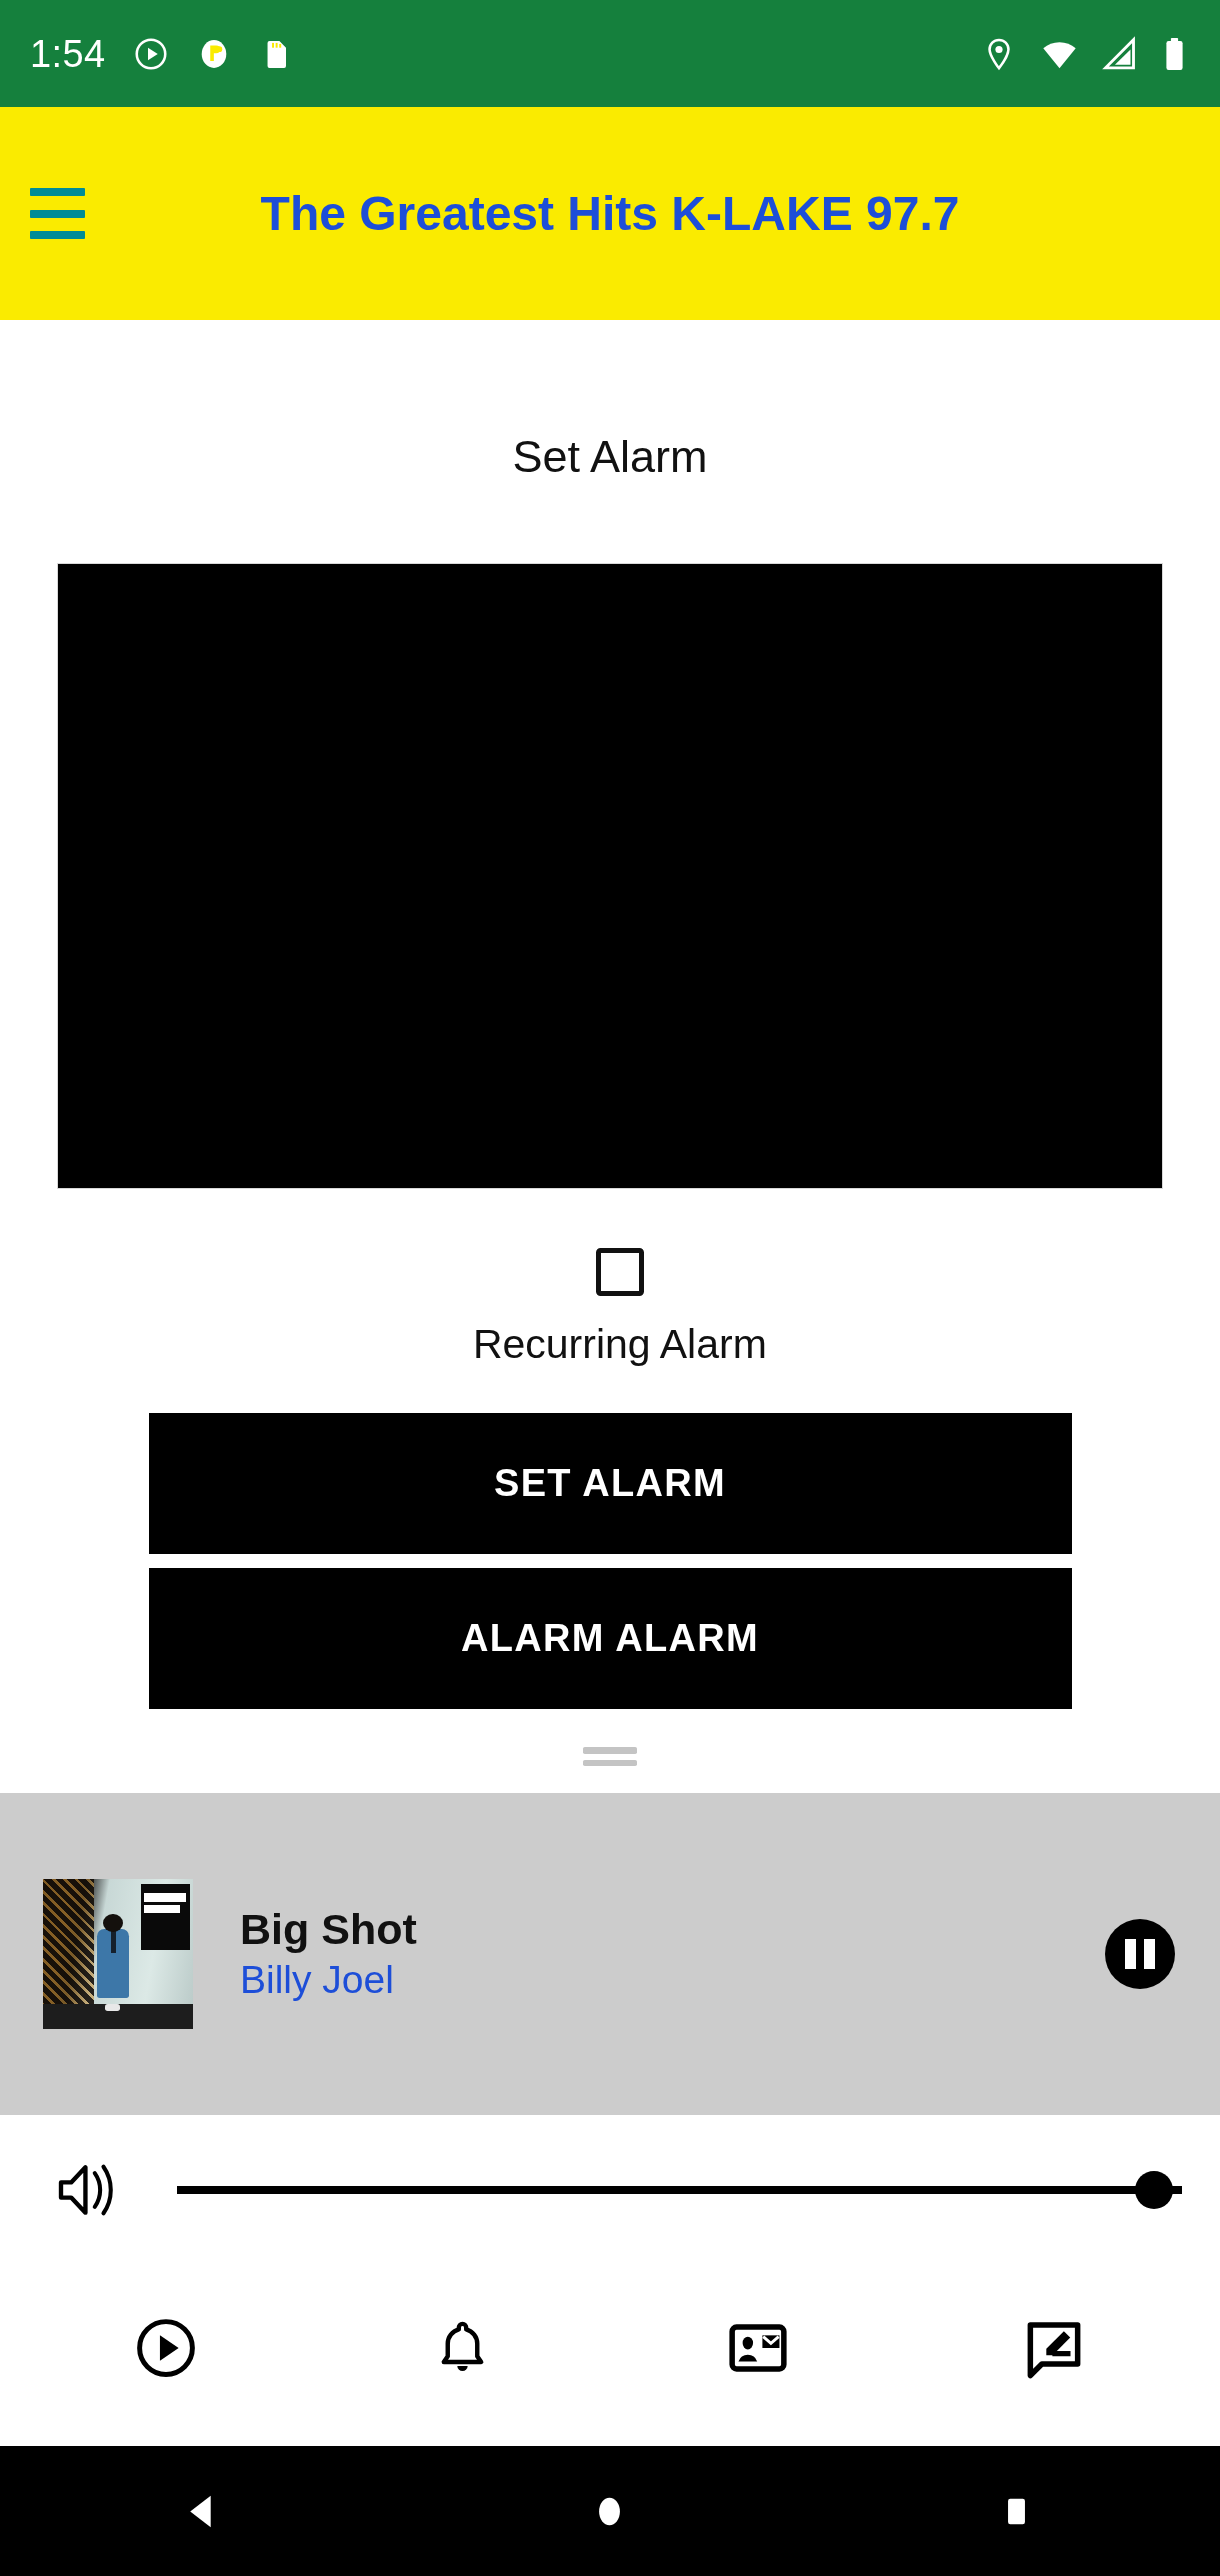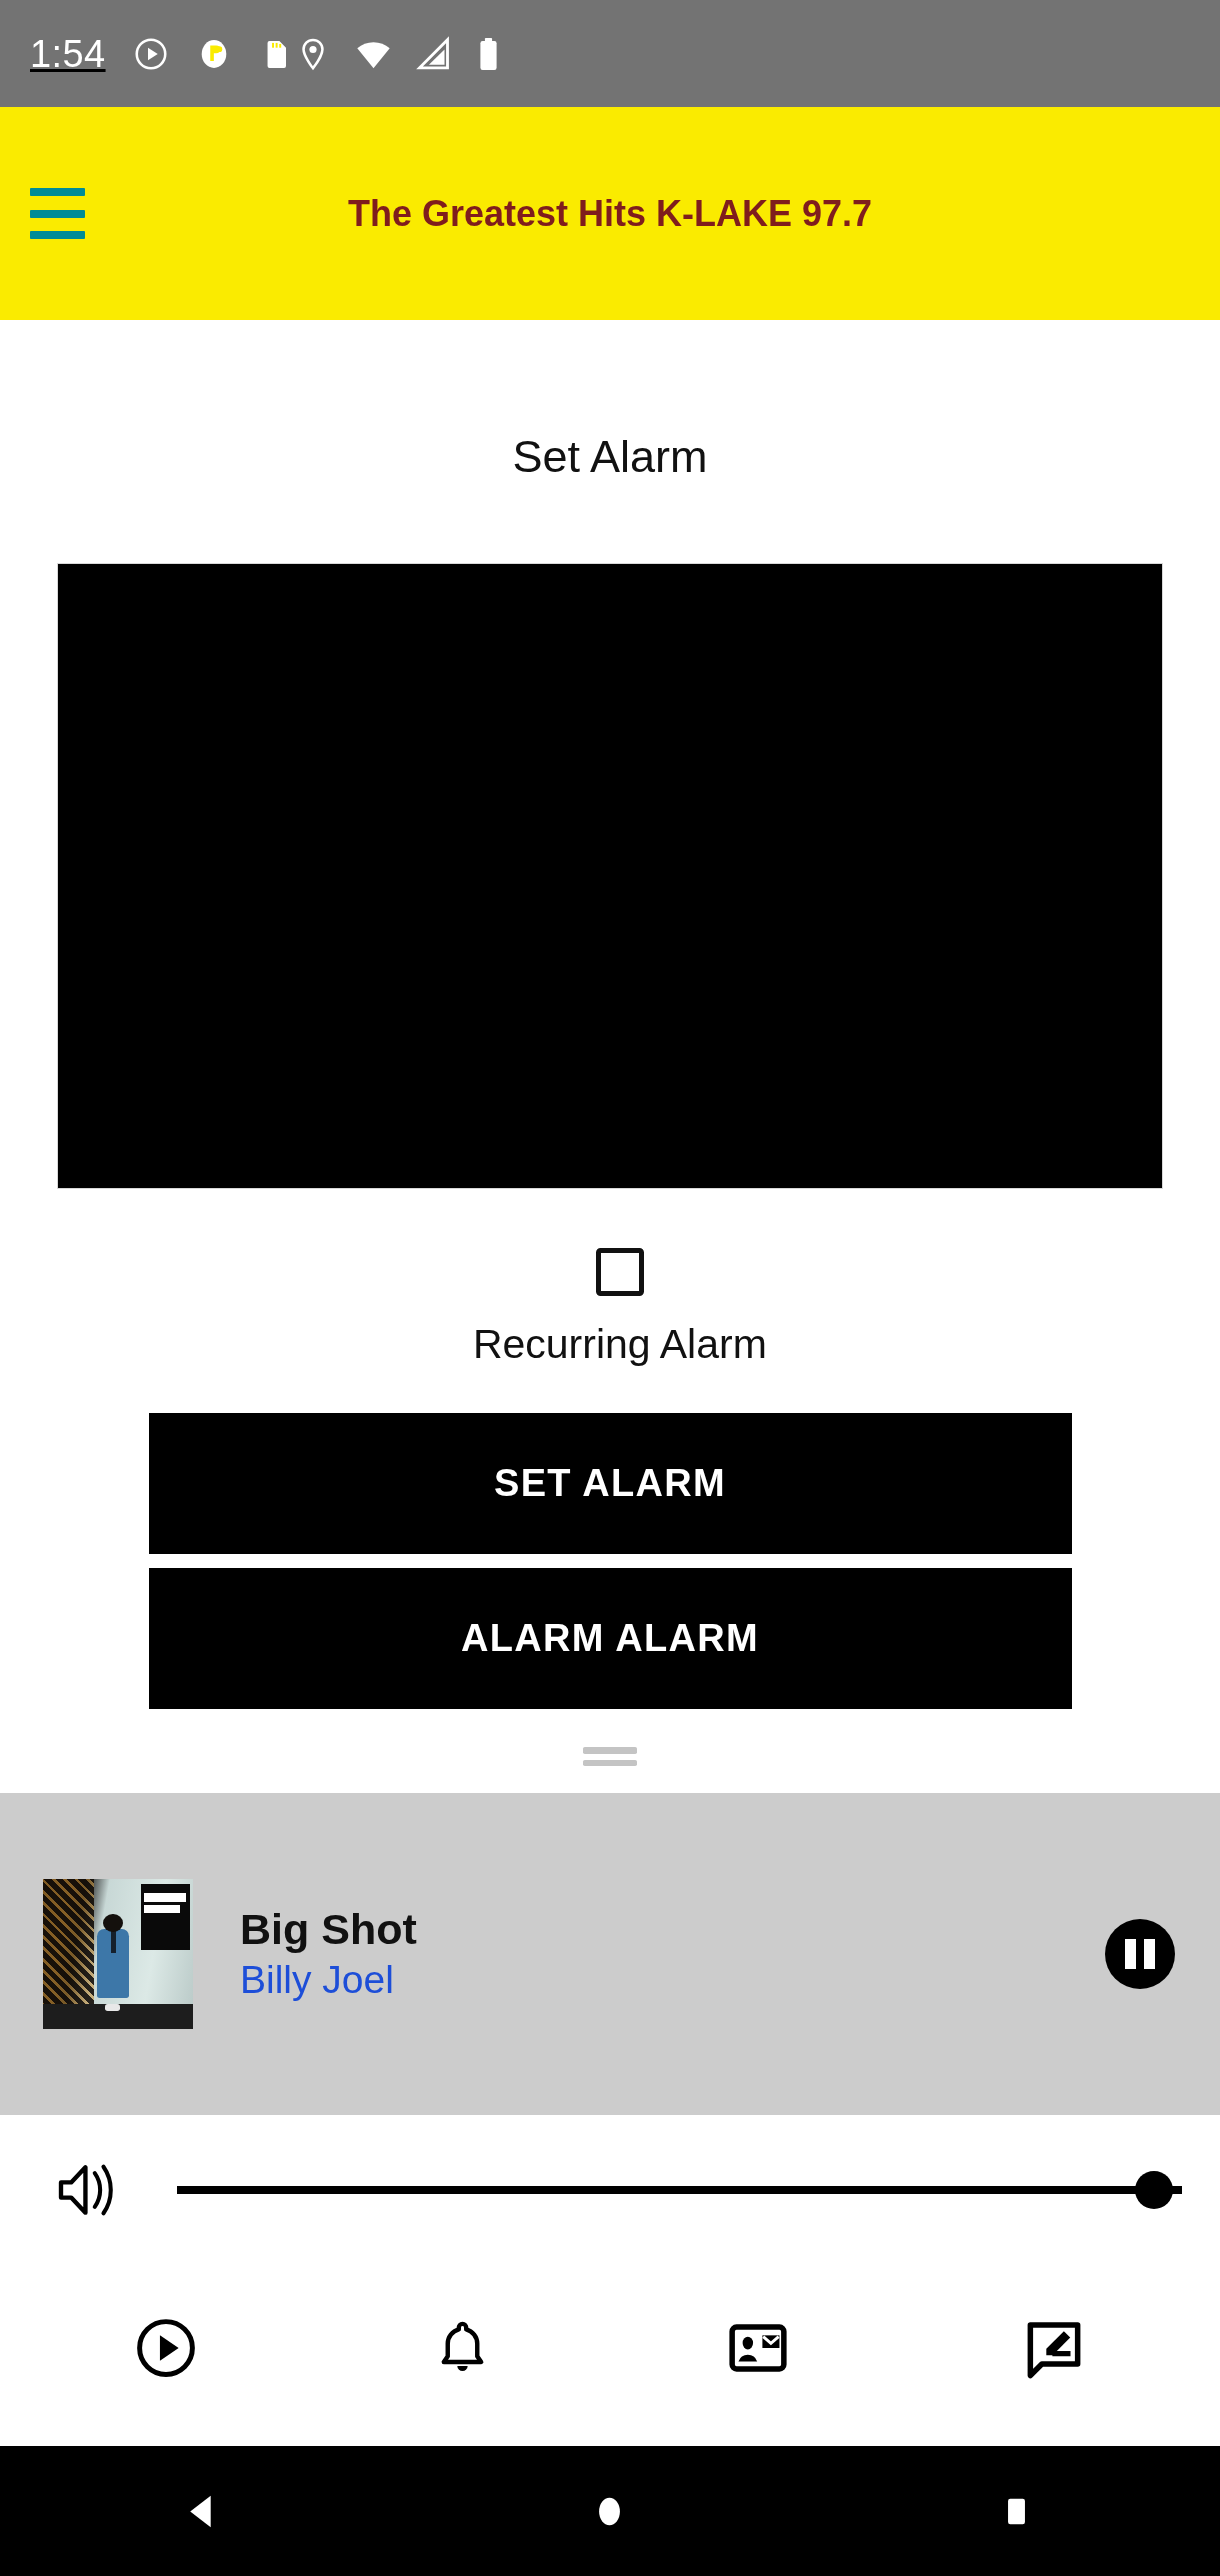--- a/index.html
+++ b/index.html
@@ -6,40 +6,39 @@
   html, body {
     width:1220px; height:2576px;
     background:#ffffff;
     font-family:"Liberation Sans", sans-serif;
     overflow:hidden;
   }
   .phone { position:relative; width:1220px; height:2576px; background:#ffffff; display:flex; flex-direction:column; }
 
   
   .statusbar {
-    height:107px; background:#737373; flex:0 0 107px;
-    display:flex; align-items:center; 
+    height:107px; background:#15803d; flex:0 0 107px;
+    display:flex; align-items:center; justify-content:space-between;
     padding:0 32px 0 30px;
-    text-decoration:underline;
   }
   .status-left { display:flex; align-items:center; gap:27px; }
   .status-right { display:flex; align-items:center; gap:23px; }
   .clock { color:#ffffff; font-size:38px; letter-spacing:0.4px; line-height:1; }
   .sicon { display:block; }
 
   
   .appbar {
     height:213px; background:#FAEB00; flex:0 0 213px;
     display:flex; align-items:center; padding-left:30px; position:relative;
   }
   .hamburger { width:55px; display:flex; flex-direction:column; gap:13.4px; cursor:pointer; }
   .hamburger span { display:block; height:8px; background:#008C96; border-radius:0.9px; }
   .appbar-title {
     position:absolute; left:0; right:0; text-align:center;
-    color:#7f1d1d; font-size:36px; font-weight:700; letter-spacing:0px;
+    color:#1d4ed8; font-size:48px; font-weight:700; letter-spacing:0px;
     pointer-events:none;
   }
 
   
   .content { flex:1 1 auto; background:#ffffff; position:relative; }
 
   .screen-title {
     text-align:center; font-size:45px; color:#111111;
     margin-top:114px; line-height:1;
   }

